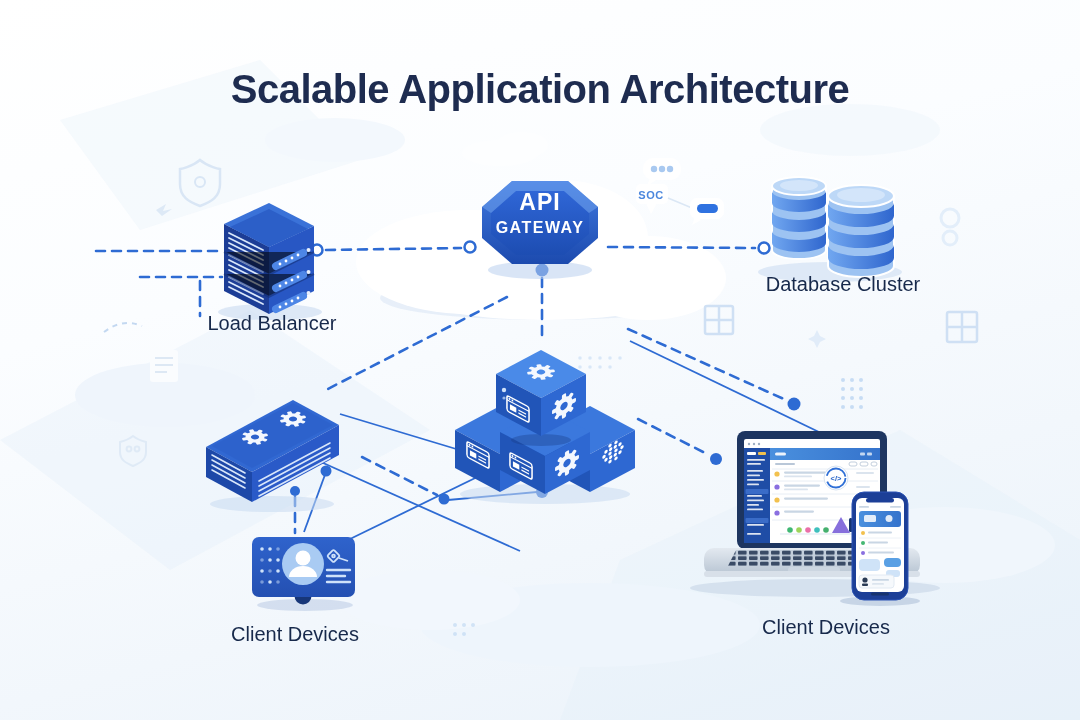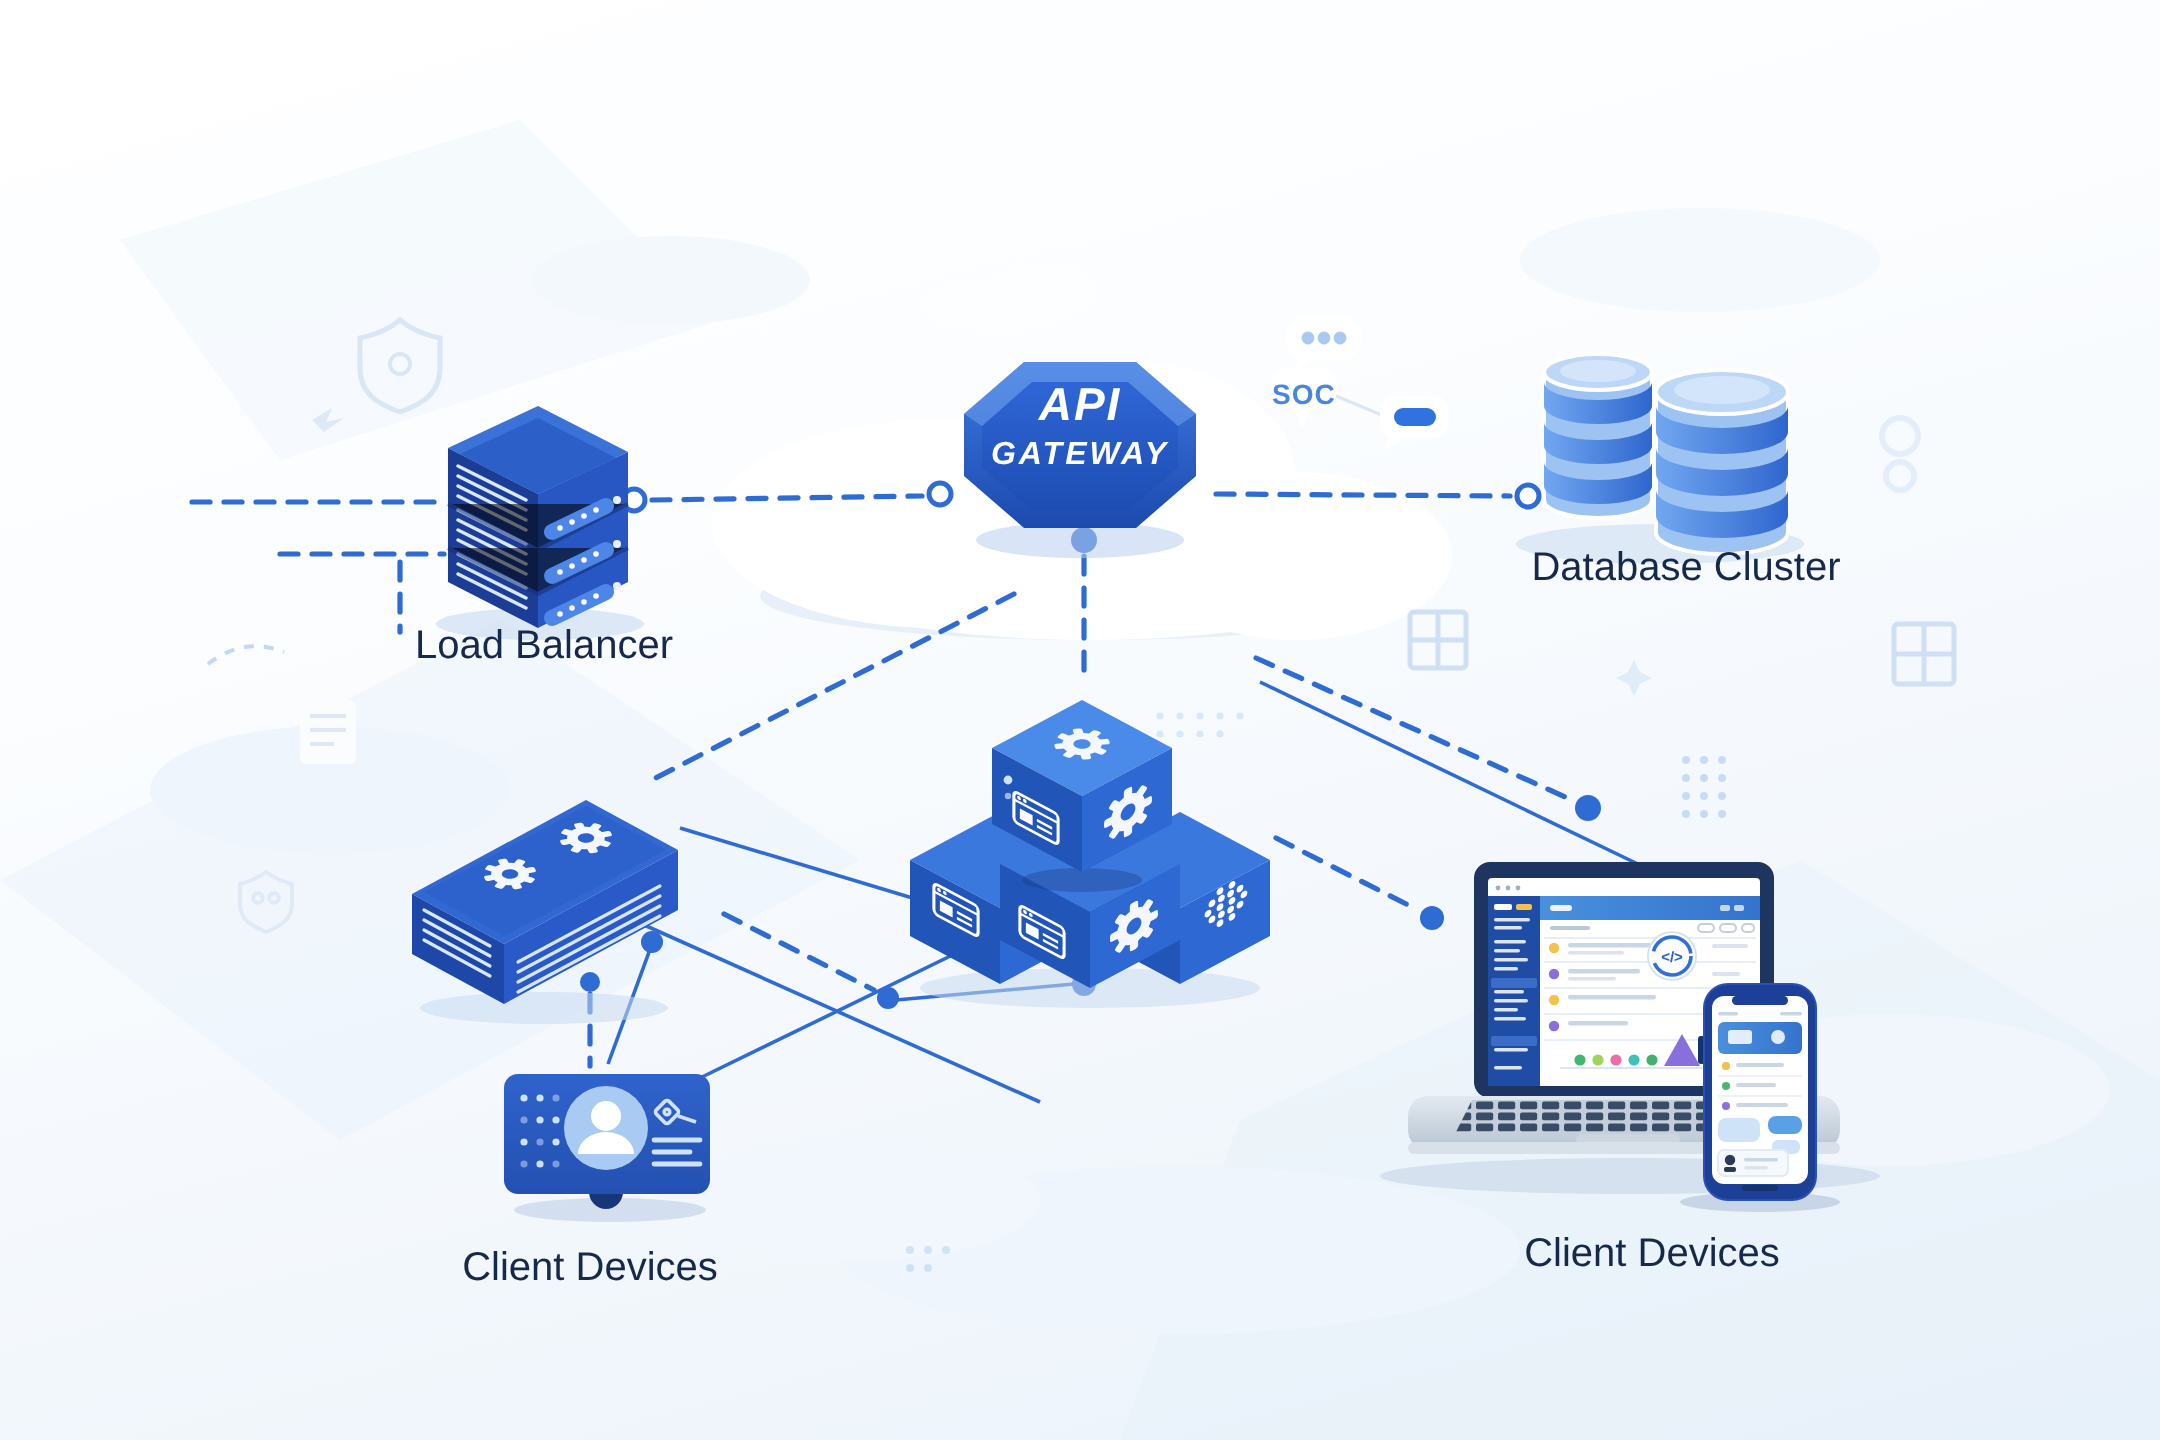--- a/index.html
+++ b/index.html
@@ -3,24 +3,24 @@
 <meta charset="utf-8">
 <style>
   html,body{margin:0;padding:0;}
   body{width:1080px;height:720px;font-family:"Liberation Sans",sans-serif;}
   .stage{position:relative;width:1080px;height:720px;overflow:hidden;
          background:linear-gradient(165deg,#ffffff 0%,#fbfdff 35%,#f2f7fc 70%,#eaf2fa 100%);}
   .stage svg{position:absolute;left:0;top:0;}
   .overlay{position:absolute;text-align:center;color:#1d2b4f;}
   .title{left:0;right:0;top:40px;font-size:40px;font-weight:bold;letter-spacing:-0.5px;color:#1e2c50;}
   .node-label{font-size:20px;font-weight:500;color:#17294b;width:220px;margin-left:-110px;}
-  .gw-text{left:482px;top:189px;width:116px;color:#fff;font-style:italic;}
+  .gw-text{left:482px;top:189px;width:116px;color:#fff;}
   .gw-line1{font-size:23px;font-weight:bold;letter-spacing:1px;}
   .gw-line2{font-size:16px;font-weight:600;letter-spacing:1.5px;margin-top:3px;}
-  .soc{left:636px;top:189px;width:30px;font-size:14px;font-weight:bold;color:#4a86dd;letter-spacing:.5px;}
+  .soc{left:636px;top:189px;width:30px;font-size:11px;font-weight:bold;color:#4a86dd;letter-spacing:.5px;}
 </style>
 </head>
 <body>
 
 <div class="stage">
 
 <svg width="1080" height="720" viewBox="0 0 1080 720">
   <defs>
     <linearGradient id="gwg" x1="0" y1="0" x2="0" y2="1">
       <stop offset="0" stop-color="#4079e0"></stop>
@@ -525,20 +525,21 @@
       <rect x="859" y="575" width="35" height="13" rx="3" fill="#f6f9fc" stroke="#e2eaf3" stroke-width="1"></rect>
       <circle cx="865" cy="580" r="2.6" fill="#2a3b55"></circle>
       <rect x="862" y="583.5" width="6" height="2.5" rx="1" fill="#2a3b55"></rect>
       <rect x="872" y="579" width="17" height="1.8" rx="0.9" fill="#c9d6e4"></rect>
       <rect x="872" y="583" width="12" height="1.8" rx="0.9" fill="#dbe4ee"></rect>
     </g>
     <rect x="871" y="592.5" width="18" height="3" rx="1.5" fill="#16336f"></rect>
   </g>
 </svg>
 
+<h1 class="overlay title">Scalable Application Architecture</h1>
 
 <div class="overlay gw-text">
   <div class="gw-line1">API</div>
   <div class="gw-line2">GATEWAY</div>
 </div>
 
 <div class="overlay soc">SOC</div>
 
 <div class="overlay node-label" style="left:843px;top:273px;">Database Cluster</div>
 <div class="overlay node-label" style="left:272px;top:312px;">Load Balancer</div>

